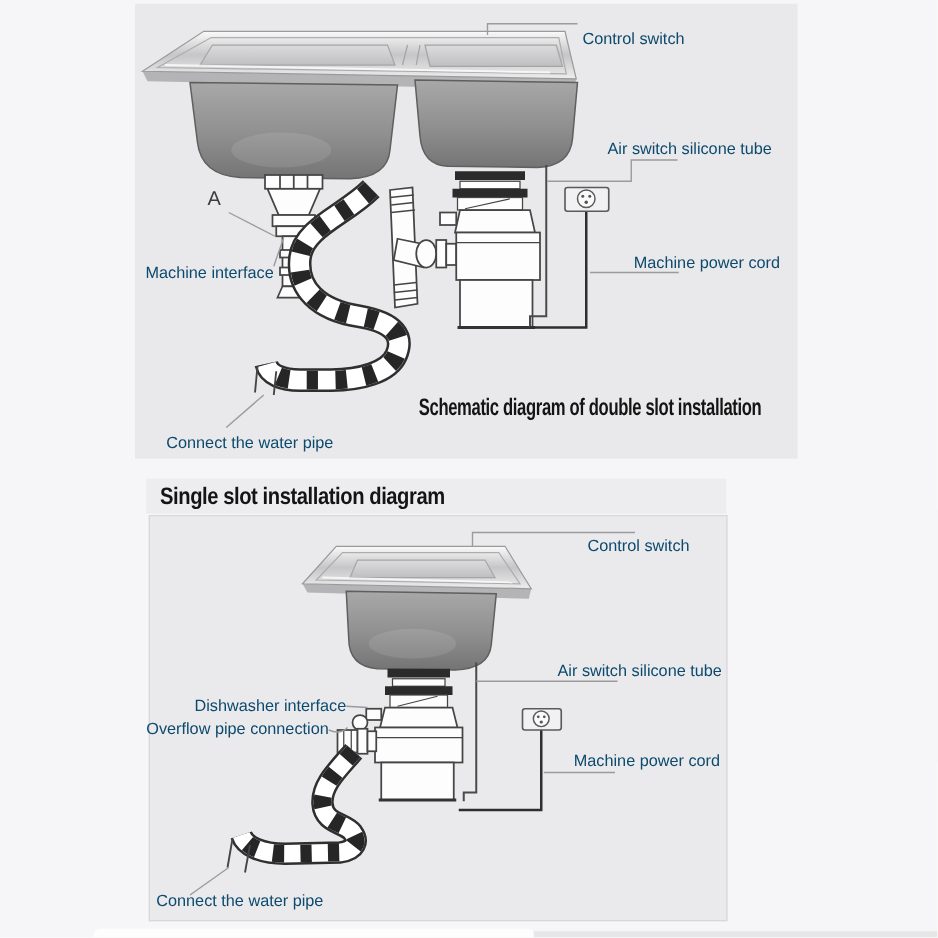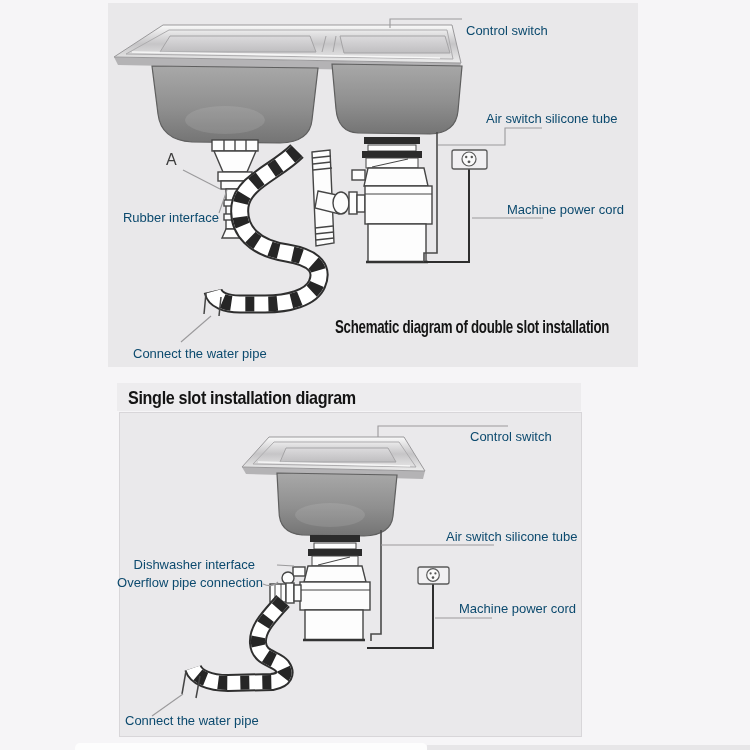--- a/index.html
+++ b/index.html
@@ -200,22 +200,22 @@
     </g>
   </svg>
 
   <div class="title title-double">Schematic diagram of double slot installation</div>
   <div class="title title-single">Single slot installation diagram</div>
 
   <div class="lbl" style="left:466px;top:24px;">Control switch</div>
   <div class="lbl" style="left:486px;top:112px;">Air switch silicone tube</div>
   <div class="lbl" style="left:507px;top:203px;">Machine power cord</div>
   <div class="lbl-a" style="left:166px;top:151px;">A</div>
-  <div class="lbl" style="right:531px;top:211px;">Rubber interface</div>
+  <div class="lbl" style="right:531px;top:211px;">Machine interface</div>
   <div class="lbl" style="left:133px;top:347px;">Connect the water pipe</div>
 
   <div class="lbl" style="left:470px;top:430px;">Control switch</div>
   <div class="lbl" style="left:446px;top:530px;">Air switch silicone tube</div>
   <div class="lbl" style="left:459px;top:602px;">Machine power cord</div>
-  <div class="lbl" style="right:495px;top:558px;">Dishwasher interface</div>
+  <div class="lbl" style="right:473px;top:558px;">Dishwasher interface</div>
   <div class="lbl" style="right:487px;top:576px;margin-left:46px;">Overflow pipe connection</div>
   <div class="lbl" style="left:125px;top:714px;">Connect the water pipe</div>
 </div>
 
 </body></html>

